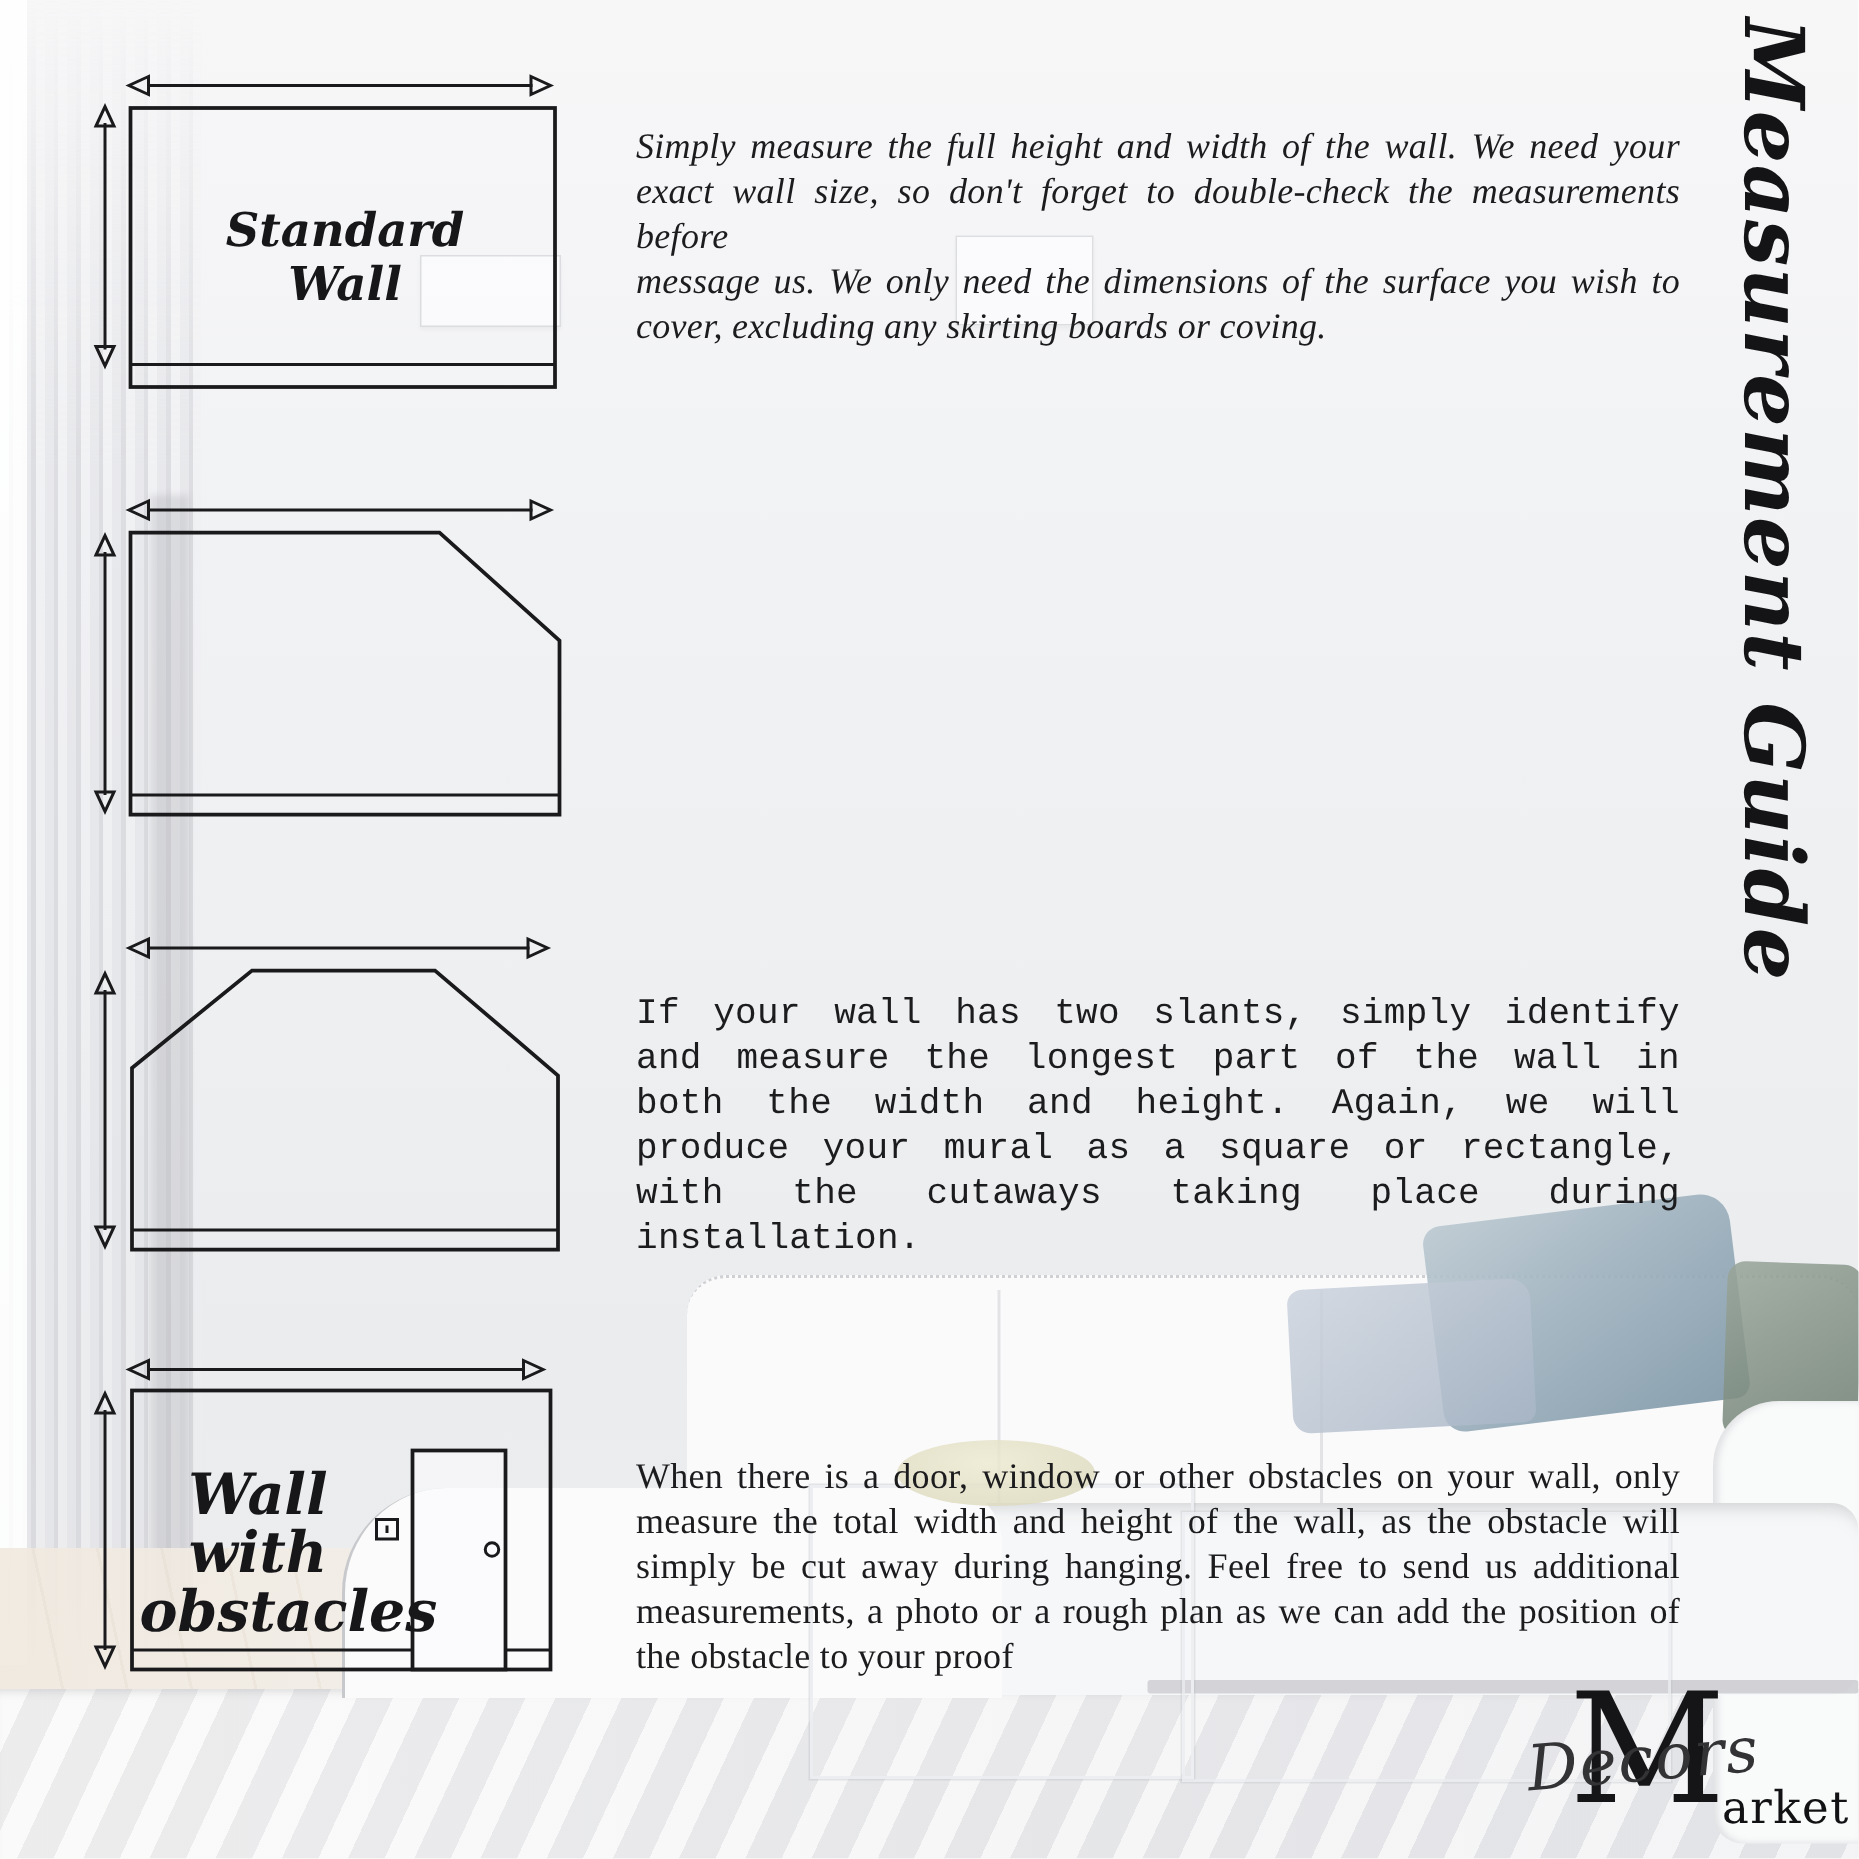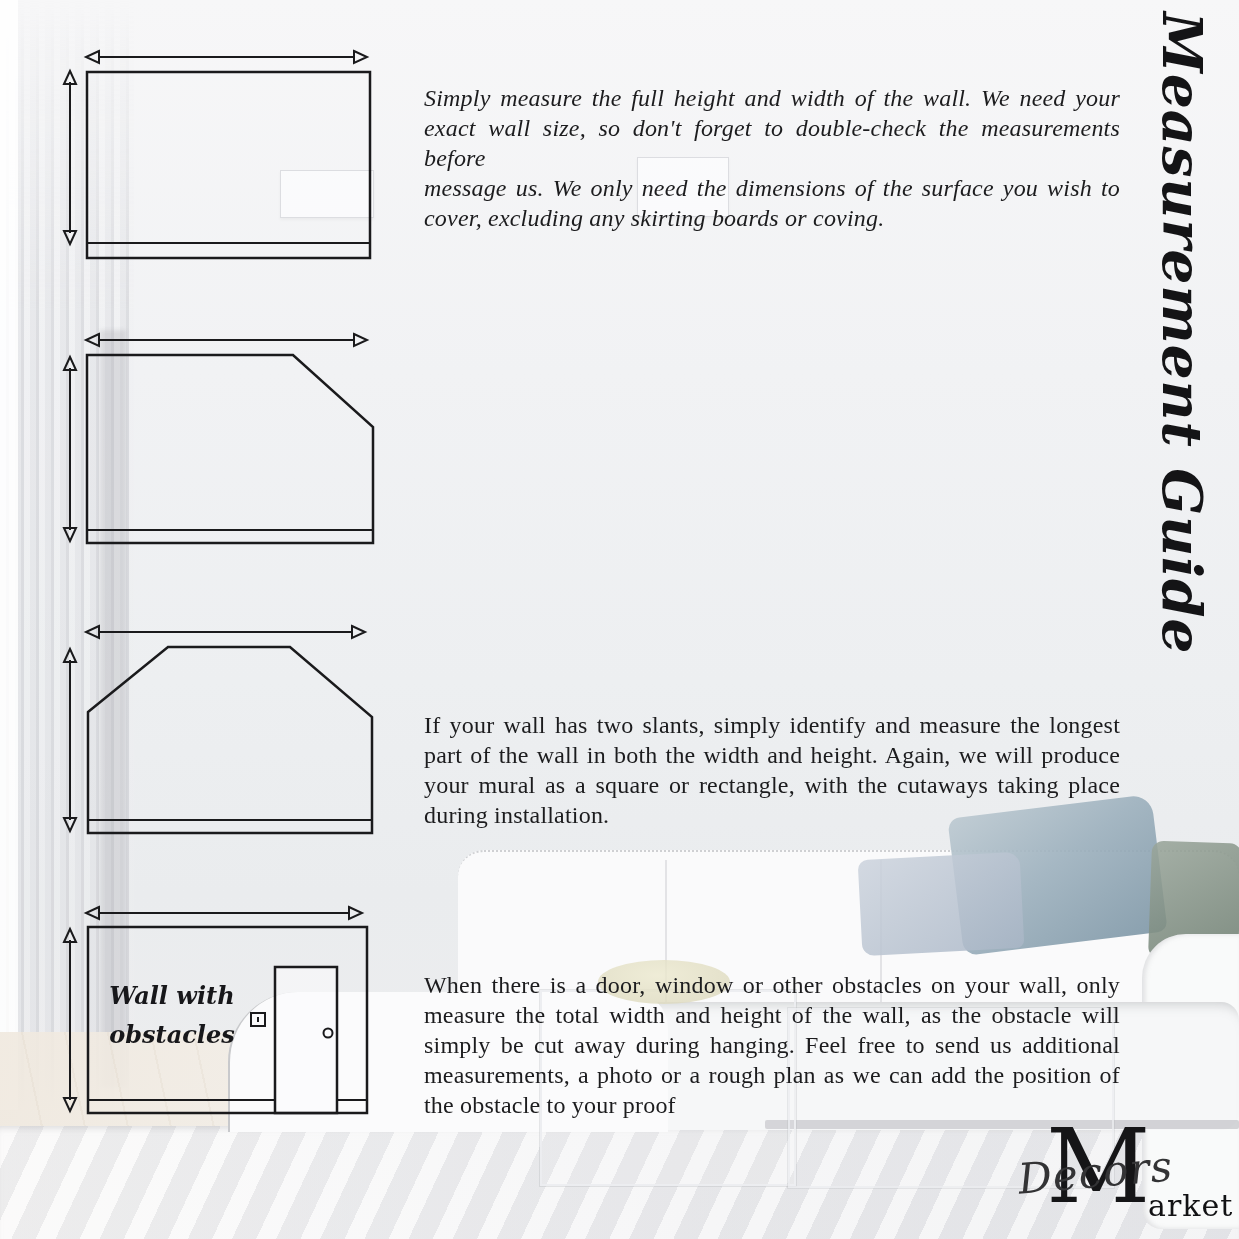--- a/index.html
+++ b/index.html
@@ -65,25 +65,25 @@
   .bowl{position:absolute;left:598px;top:960px;width:132px;height:44px;border-radius:50%;
     background:radial-gradient(ellipse at 45% 35%,#ece9ce 0%,#ddd9bd 80%);opacity:.8;}
   
   .diagram{position:absolute;z-index:2;}
   .diagram svg{display:block;}
   .wall-label{position:absolute;z-index:3;text-align:center;
     font-family:"DejaVu Serif",serif;font-style:italic;font-weight:700;color:#17171a;}
   .lbl-standard{left:115px;top:136px;width:230px;font-size:31px;}
   .lbl-sloped{left:100px;top:424px;width:230px;font-size:31px;}
   .lbl-pitched{left:105px;top:726px;width:230px;font-size:31px;}
-  .lbl-obstacles{left:93px;top:976px;width:158px;font-size:24px;line-height:39px;}
+  .lbl-obstacles{left:93px;top:976px;width:158px;font-size:38px;line-height:39px;}
   .desc{position:absolute;left:424px;width:696px;margin:0;z-index:2;
     font-size:24px;line-height:30px;text-align:justify;white-space:pre-line;
     color:#1c1c1e;letter-spacing:.2px;}
-  .desc-1{top:83px;font-style:italic;} .desc-2{top:390px;} .desc-3{top:710px;} .desc-4{top:938px;margin-top:32px;}
+  .desc-1{top:83px;font-style:italic;} .desc-2{top:390px;} .desc-3{top:662px;font-family:Liberation Mono, monospace;} .desc-4{top:938px;margin-top:32px;}
   .vertical-title{position:absolute;left:1150px;top:12px;height:540px;z-index:2;
     writing-mode:vertical-rl;font-family:"DejaVu Serif",serif;font-style:italic;
     font-weight:700;font-size:55px;color:#141416;letter-spacing:1px;white-space:nowrap;}
   .logo{position:absolute;left:1018px;top:1132px;width:221px;height:107px;z-index:2;}
   .logo-m{position:absolute;left:28px;top:-16px;font-family:"DejaVu Serif",serif;
     font-size:102px;line-height:1;color:#151517;}
   .logo-script{position:absolute;left:0;top:16px;font-family:"DejaVu Serif",serif;
     font-style:italic;font-size:42px;color:#333335;letter-spacing:1px;
     transform:rotate(-5deg);}
   .logo-rest{position:absolute;left:130px;top:56px;font-family:"DejaVu Serif",serif;
@@ -125,20 +125,21 @@
       <line class="shape" x1="43" y1="19" x2="300" y2="19" stroke-width="2"></line>
       <path class="shape" d="M44,13 L31,19 L44,25 Z" stroke-width="2"></path>
       <path class="shape" d="M299,13 L312,19 L299,25 Z" stroke-width="2"></path>
       <line class="shape" x1="15" y1="44" x2="15" y2="195" stroke-width="2"></line>
       <path class="shape" d="M9,46 L15,33 L21,46 Z" stroke-width="2"></path>
       <path class="shape" d="M9,193 L15,206 L21,193 Z" stroke-width="2"></path>
       <rect class="shape" x="32" y="34" width="283" height="186" stroke-width="2.5"></rect>
       <line class="shape" x1="32" y1="205" x2="315" y2="205" stroke-width="2"></line>
     </svg>
   </div>
+  <div class="wall-label lbl-standard">Standard Wall</div>
   <p class="desc desc-1">Simply measure the full height and width of the wall. We need your exact wall size, so don't forget to double-check the measurements before
 message us. We only need the dimensions of the surface you wish to cover, excluding any skirting boards or coving.</p>
 
   <div class="diagram" style="left:55px;top:328px;">
     <svg width="325" height="228" viewBox="0 0 325 228">
       <line class="shape" x1="43" y1="12" x2="300" y2="12" stroke-width="2"></line>
       <path class="shape" d="M44,6 L31,12 L44,18 Z" stroke-width="2"></path>
       <path class="shape" d="M299,6 L312,12 L299,18 Z" stroke-width="2"></path>
       <line class="shape" x1="15" y1="40" x2="15" y2="202" stroke-width="2"></line>
       <path class="shape" d="M9,42 L15,29 L21,42 Z" stroke-width="2"></path>

